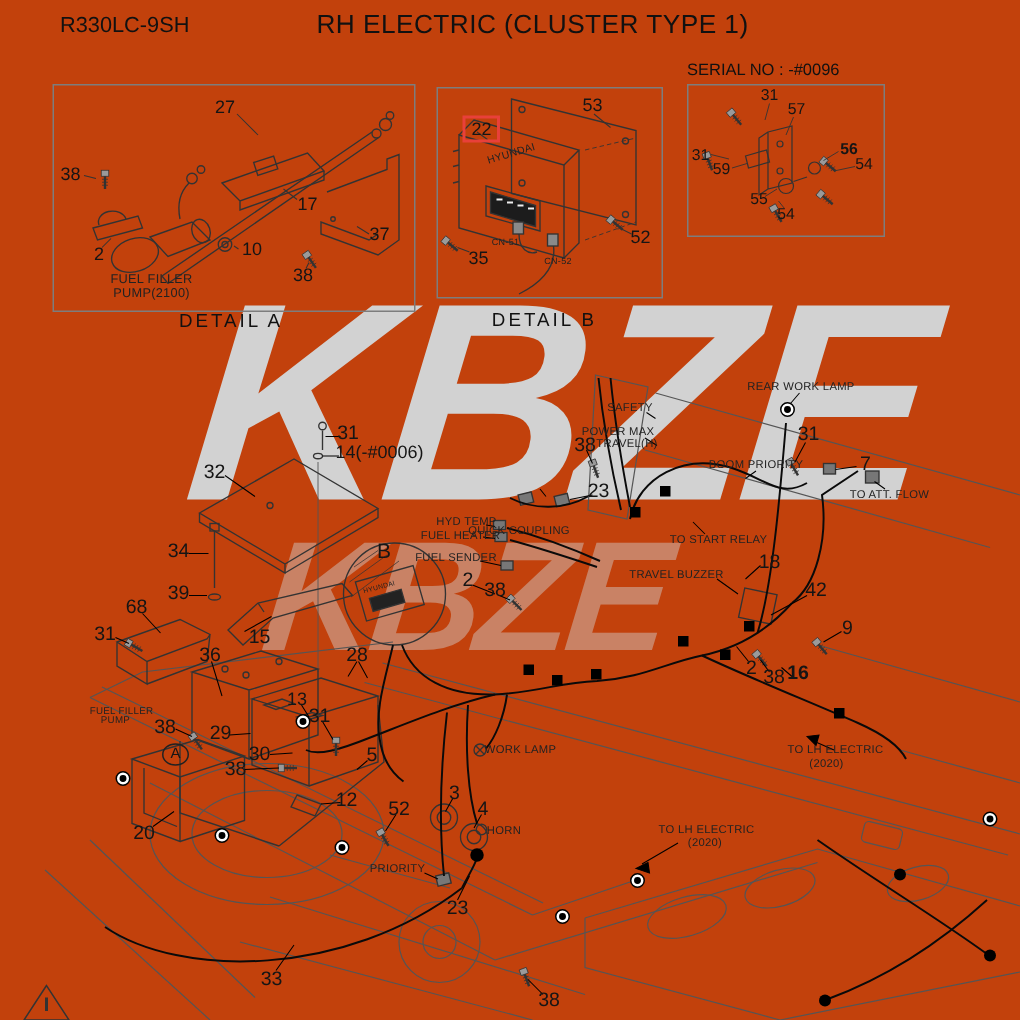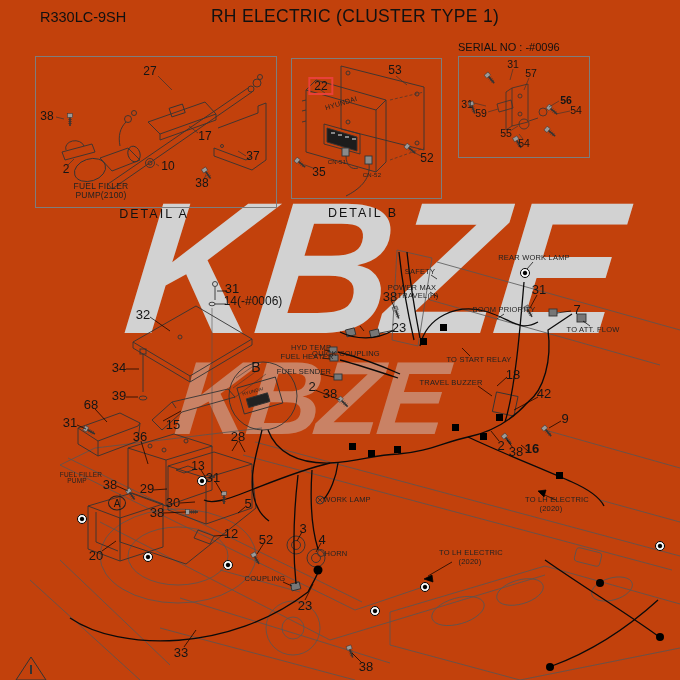--- a/index.html
+++ b/index.html
@@ -370,21 +370,21 @@
       <div class="pl ann" style="left: 346px; top: 322px; font-size: 7.5px; margin-top: 32px;">QUICK COUPLING</div>
       <div class="pl ann" style="left: 504px; top: 310px; font-size: 7.5px;">BOOM PRIORITY</div>
       <div class="pl ann" style="left: 593px; top: 330px; font-size: 7.5px;">TO ATT. FLOW</div>
       <div class="pl ann" style="left: 311px; top: 348px; font-size: 7.5px;">HYD TEMP</div>
       <div class="pl ann" style="left: 307px; top: 357px; font-size: 7.5px;">FUEL HEATER</div>
       <div class="pl ann" style="left: 304px; top: 372px; font-size: 7.5px;">FUEL SENDER</div>
       <div class="pl ann" style="left: 479px; top: 360px; font-size: 7.5px;">TO START RELAY</div>
       <div class="pl ann" style="left: 451px; top: 383px; font-size: 7.5px;">TRAVEL BUZZER</div>
       <div class="pl ann" style="left: 347px; top: 500px; font-size: 7.5px;">WORK LAMP</div>
       <div class="pl ann" style="left: 336px; top: 554px; font-size: 7.5px;">HORN</div>
-      <div class="pl ann" style="left: 265px; top: 579px; font-size: 7.5px;">COUPLING</div>
+      <div class="pl ann" style="left: 265px; top: 579px; font-size: 7.5px;">PRIORITY</div>
       <div class="pl ann" style="left: 557px; top: 500px; font-size: 7.5px;">TO LH ELECTRIC</div>
       <div class="pl ann" style="left: 551px; top: 509px; font-size: 7.5px;">(2020)</div>
       <div class="pl ann" style="left: 471px; top: 553px; font-size: 7.5px;">TO LH ELECTRIC</div>
       <div class="pl ann" style="left: 470px; top: 562px; font-size: 7.5px;">(2020)</div>
       <div class="pl ann" style="left: 81px; top: 475px; font-size: 6.5px;">FUEL FILLER</div>
       <div class="pl ann" style="left: 77px; top: 481px; font-size: 6.5px;">PUMP</div>
     </div>
 </div>
 
 </body></html>

